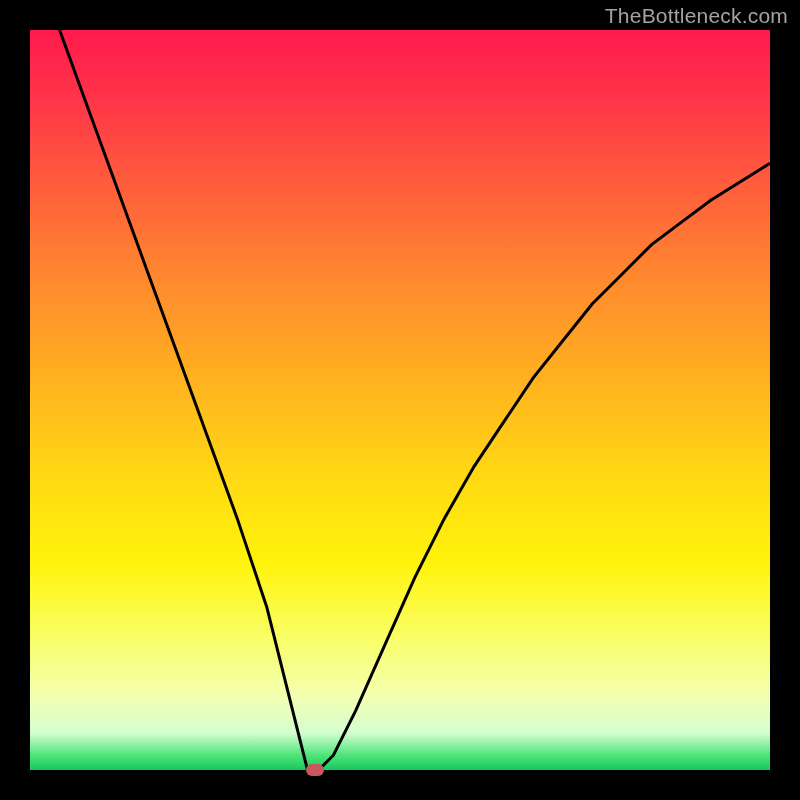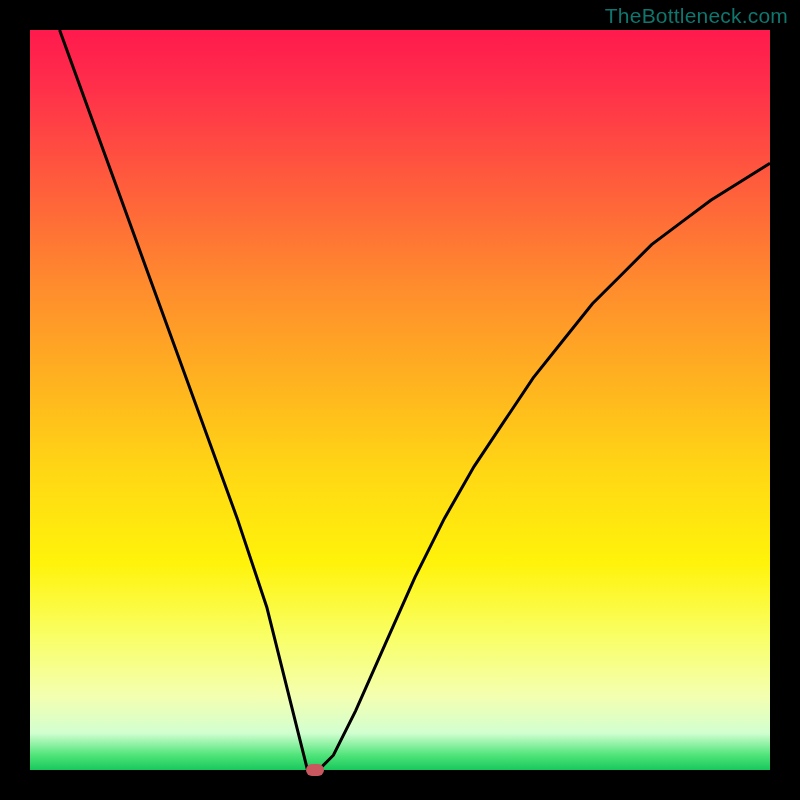--- a/index.html
+++ b/index.html
@@ -52,21 +52,21 @@
     position: absolute;
     width: 18px;
     height: 12px;
     border-radius: 6px;
     transform: translate(-50%, -50%);
   }
   .watermark {
     position: absolute;
     top: 4px;
     right: 12px;
-    color: #0f766e;
+    color: #a3a3a3;
     font-size: 21px;
     font-weight: 500;
     letter-spacing: 0.2px;
   }
 </style>
 </head>
 <body>
 
 <div class="frame">
   <div class="plot">

